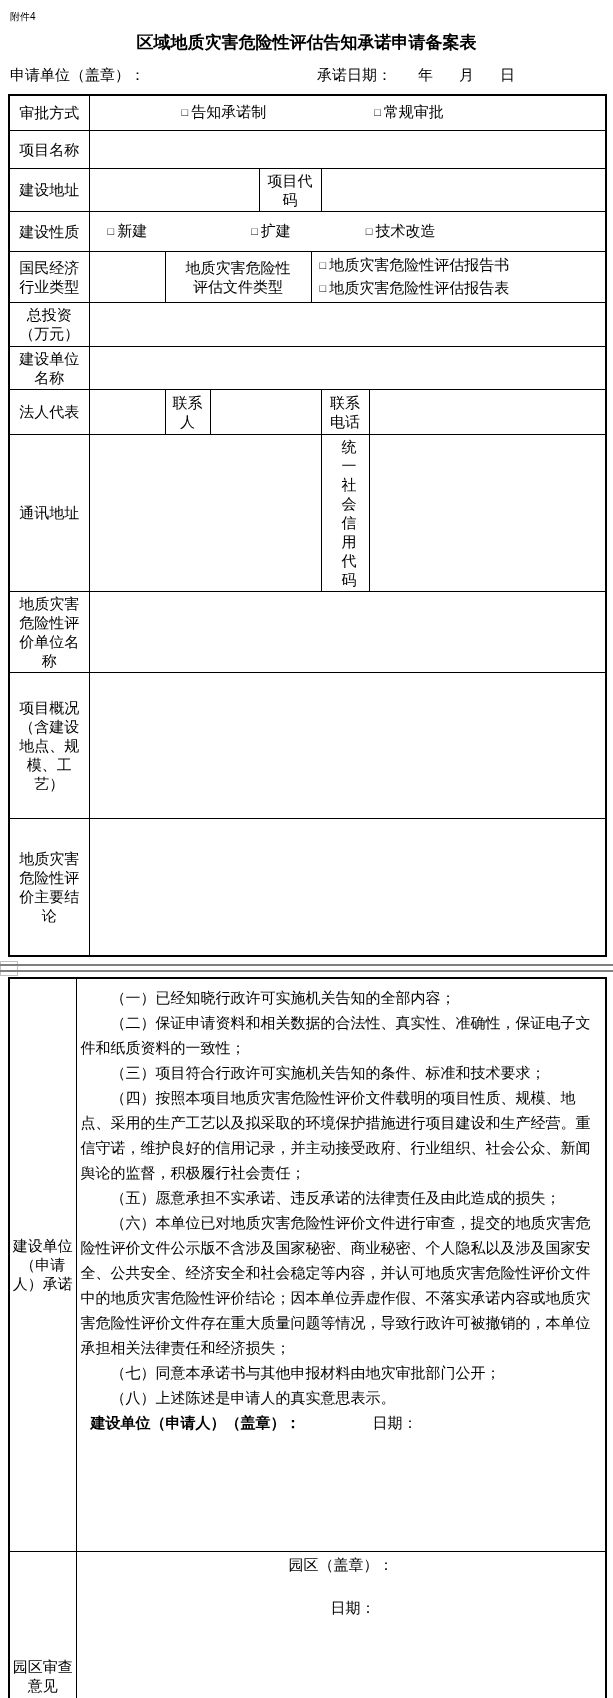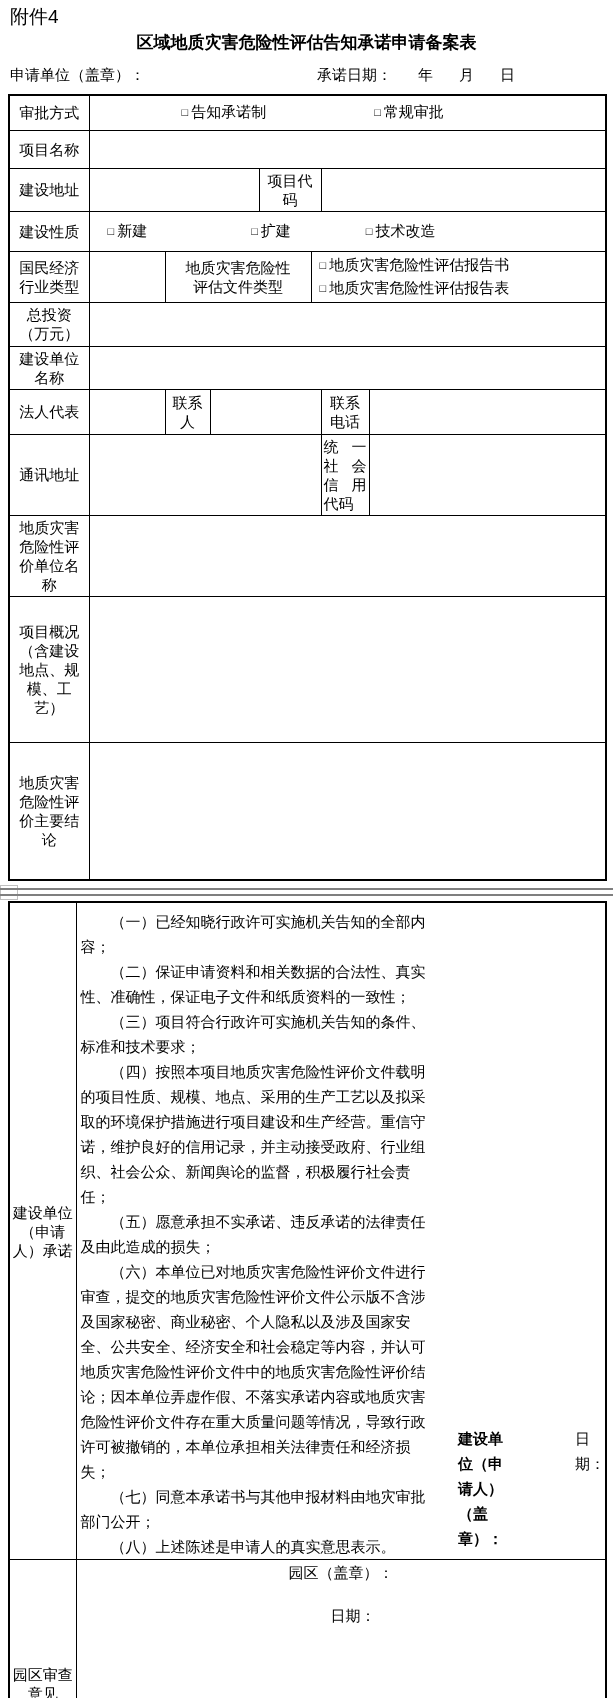--- a/index.html
+++ b/index.html
@@ -1,39 +1,39 @@
 <!DOCTYPE html>
 <html><head>
 <meta charset="utf-8">
 <style>
   html,body{margin:0;padding:0;}
   body{
     width:613px;height:1698px;background:#ffffff;color:#000000;
     font-family:"Liberation Sans","DejaVu Sans",sans-serif;
     overflow:hidden;position:relative;
   }
-  .attach{font-size:19px;line-height:18px;padding:8px 9px 0 10px;}
+  .attach{font-size:10px;line-height:18px;padding:8px 9px 0 10px;}
   .title{font-size:17px;font-weight:bold;text-align:center;line-height:22px;margin-top:6px;}
   .form-header{display:flex;align-items:flex-end;font-size:15px;line-height:18px;margin:12px 10px 0 10px;}
   .date-group{margin-left:auto;margin-right:88px;display:flex;align-items:baseline;}
   .date-group .dsp{margin-left:26px;}
   table.f-table{
     border-collapse:collapse;table-layout:fixed;
     width:597px;margin:10px 0 0 8px;border:2px solid #000;
   }
   td{border:1px solid #000;font-size:15px;vertical-align:middle;padding:2px 6px;line-height:19px;}
   td.lbl{text-align:center;padding:2px 8px;}
   td.lbl2{text-align:center;padding:2px 2px;}
   .opt-row{display:flex;}
   .cb{font-size:11px;margin-right:3px;position:relative;top:-1px;}
   .opt{white-space:nowrap;}
   .stack{display:flex;flex-direction:column;justify-content:center;padding-left:2px;}
   .stack .opt{line-height:22px;}
-  .jst{text-align:justify;text-justify:inter-character;padding:2px 2px;}
-  .cell-flex{height:100%;display:flex;flex-direction:row;}
+  .jst{text-align:justify;text-justify:inter-character;padding:2px 20px;}
+  .cell-flex{height:100%;display:flex;flex-direction:column;}
   .clauses{padding:6px 6px 0 4px;}
   .clauses p{margin:0;text-indent:2em;font-size:15px;line-height:25px;}
   .sig-row{margin-top:auto;display:flex;font-size:15px;line-height:25px;margin-bottom:8px;gap:46px;}
   .sig-row .sig-lbl{margin-left:14px;}
   .sig-row .sig-date{margin-left:26px;}
   .park-flex{height:100%;display:flex;flex-direction:column;justify-content:space-between;font-size:15px;}
   .park-seal{margin-left:212px;line-height:25px;margin-bottom:18px;}
   .park-date{margin-left:254px;line-height:25px;margin-bottom:22px;}
   .page-break{position:relative;height:20px;width:613px;}
   .pb-line1{position:absolute;left:0;top:7px;width:613px;height:2px;background:#7f7f7f;}

